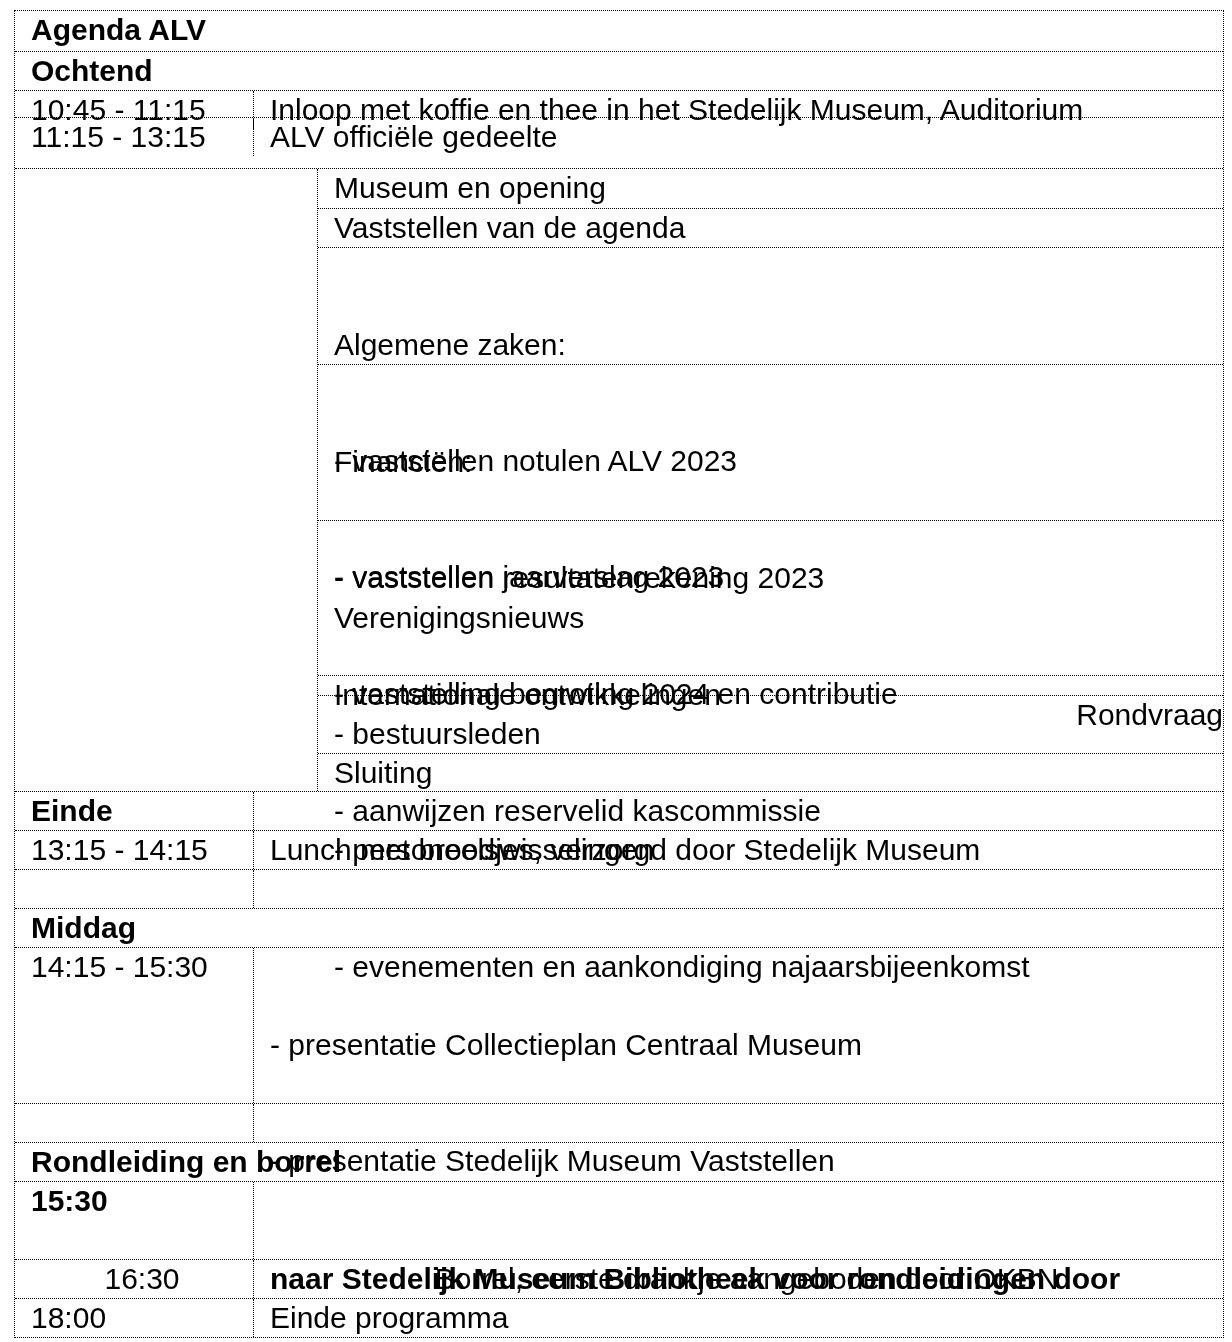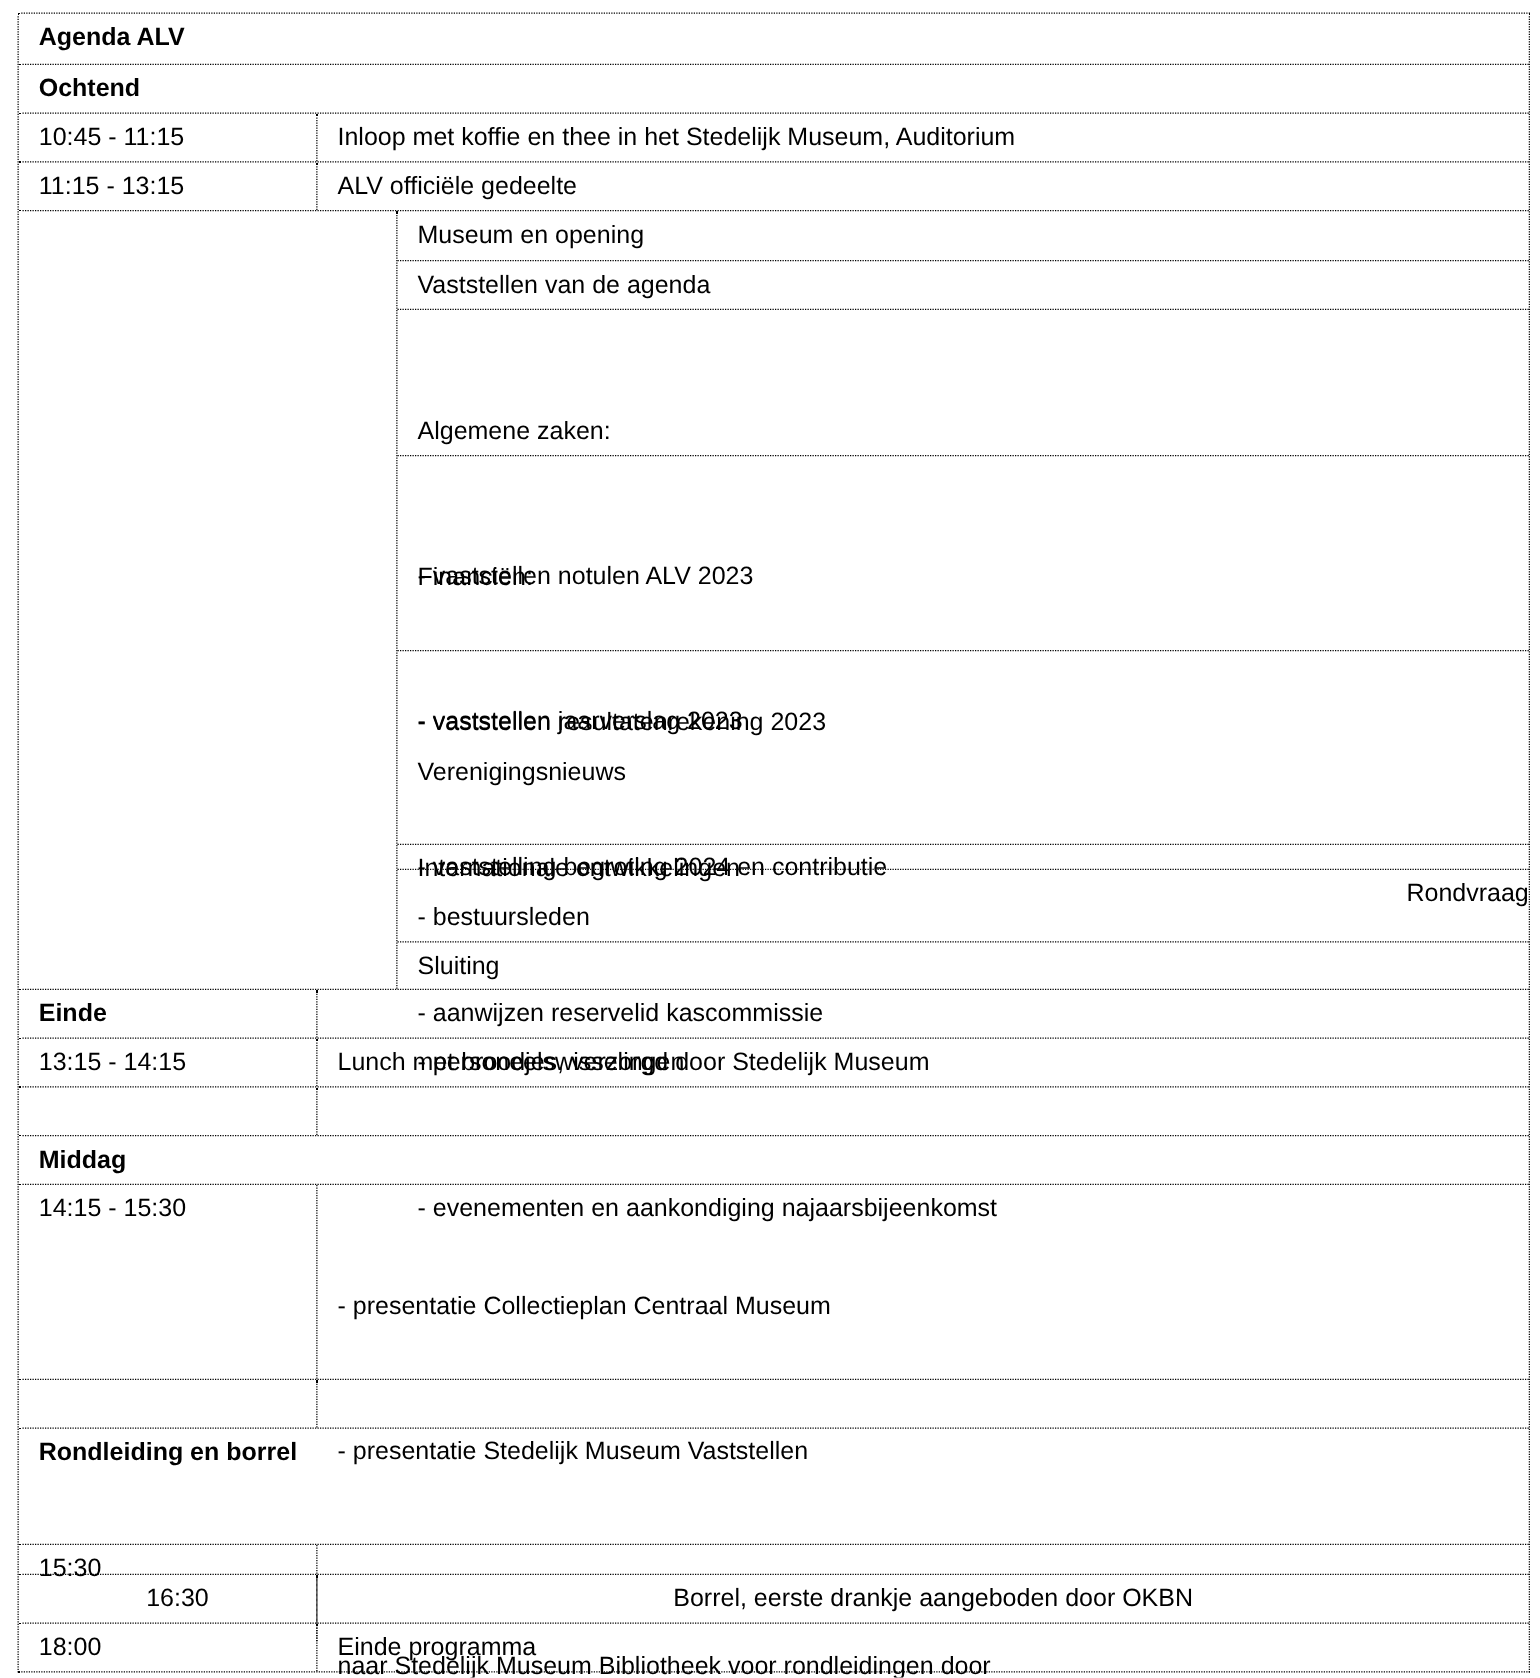--- a/index.html
+++ b/index.html
@@ -4,21 +4,21 @@
 <style>
   html, body { margin: 0; padding: 0; background: #ffffff; }
   body { width: 1232px; height: 1342px; position: relative; overflow: hidden;
          font-family: "Liberation Sans", sans-serif; color: #000; }
   .tbl { position: absolute; left: 14px; top: 10px; width: 1210px; height: 1328px;
          border: 1px dotted #000; box-sizing: border-box; }
   .row { position: absolute; left: 0; width: 100%; box-sizing: border-box;
          border-top: 1px dotted #000; }
   .row.first { border-top: none; }
   .cell { position: absolute; top: 0; bottom: 0; box-sizing: border-box;
-          font-size: 20px; line-height: 38.8px; padding-left: 16px; white-space: pre; }
+          font-size: 30px; line-height: 38.8px; padding-left: 16px; white-space: pre; }
   .c-time { left: 0; width: 238px; }
   .c-desc { left: 238px; right: 0; border-left: 1px dotted #000; }
   .c-full { left: 0; right: 0; }
   .bold { font-weight: bold; }
   .nested { position: absolute; left: 302px; right: 0; top: 0; bottom: 0;
             border-left: 1px dotted #000; }
   .nrow { position: absolute; left: 0; right: 0; box-sizing: border-box;
           border-top: 1px dotted #000; }
   .nrow.first { border-top: none; }
   .nrow .cell { left: 0; right: 0; }
@@ -35,21 +35,21 @@
 
   <div class="row" style="top:40px;height:39px;">
     <div class="cell c-full bold">Ochtend</div>
   </div>
 
   <div class="row" style="top:79px;height:39px;">
     <div class="cell c-time">10:45 - 11:15</div>
     <div class="cell c-desc">Inloop met koffie en thee in het Stedelijk Museum, Auditorium</div>
   </div>
 
-  <div class="row" style="top:118px;height:39px;">
+  <div class="row" style="top:106px;height:39px;">
     <div class="cell c-time">11:15 - 13:15</div>
     <div class="cell c-desc">ALV officiële gedeelte</div>
   </div>
 
   <div class="row" style="top:157px;height:623px;">
     <div class="nested">
       <div class="nrow first" style="top:0;height:39px;">
         <div class="cell">Museum en opening</div>
       </div>
       <div class="nrow" style="top:39px;height:39px;">
@@ -120,21 +120,21 @@
 
   <div class="row" style="top:1092px;height:39px;">
     <div class="cell c-time"></div>
     <div class="cell c-desc"></div>
   </div>
 
   <div class="row" style="top:1131px;height:39px;">
     <div class="cell c-full bold">Rondleiding en borrel</div>
   </div>
 
-  <div class="row" style="top:1224px;height:78px;">
+  <div class="row" style="top:1170px;height:78px;font-weight:bold;">
     <div class="cell c-time">15:30</div>
     <div class="cell c-desc">
       <span class="line">naar Stedelijk Museum Bibliotheek voor rondleidingen door</span>
       
     </div>
   </div>
 
   <div class="row" style="top:1248px;height:39px;text-align:center;">
     <div class="cell c-time">16:30</div>
     <div class="cell c-desc">Borrel, eerste drankje aangeboden door OKBN</div>

